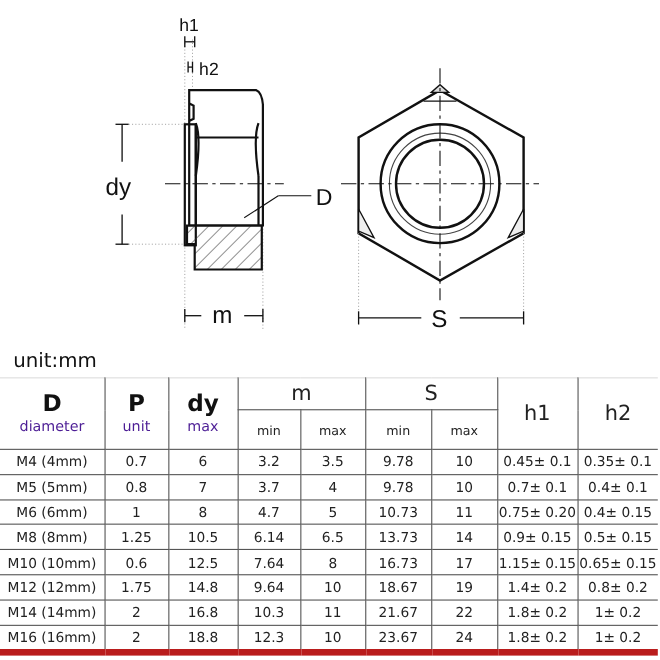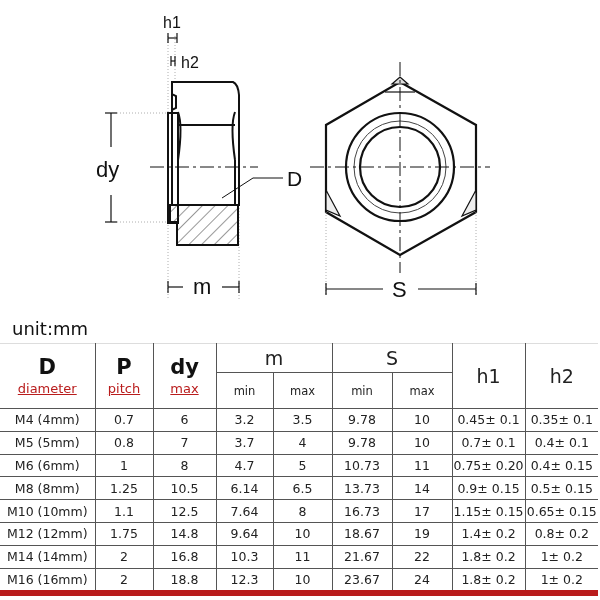--- a/index.html
+++ b/index.html
@@ -9,21 +9,21 @@
   #drawing text { font-family:"Liberation Sans", "DejaVu Sans", sans-serif; fill:#111; }
   .unit { position:absolute; left:12px; top:318px; font-size:18px; color:#111; }
   table.spec { position:absolute; left:0; top:343px; width:598px; border-collapse:collapse;
                table-layout:fixed; font-size:12.5px; }
   table.spec td, table.spec th { border:1px solid #555; text-align:center; padding:0; color:#222; font-weight:normal; }
   table.spec tr:first-child th { border-top:1px solid #ddd; }
   table.spec tr td:first-child, table.spec tr th:first-child { border-left:none; }
   table.spec tr td:last-child, table.spec tr th:last-child { border-right:none; }
   table.spec tr:last-child td { border-bottom:6px solid #b91c1c; }
   .big { font-size:21px; font-weight:bold; display:block; line-height:26px; color:#111; }
-  .sub { font-size:13px; display:block; line-height:18px; color:#b91c1c;text-decoration:underline; }
+  .sub { font-size:13px; display:block; line-height:18px; color:#4c1d95; }
   .grp { font-size:19px; font-weight:bold; height:28px; color:#111; }
   .mini { font-size:11.5px; height:35px; color:#333; }
   .hcol { font-size:19px; font-weight:bold; color:#111; }
   table.spec td { height:21.8px; }
 </style>
 </head>
 <body>
 
 <svg id="drawing" viewBox="0 0 600 310" xmlns="http://www.w3.org/2000/svg">
   <defs>
@@ -129,21 +129,21 @@
       <col style="width:73px">
   </colgroup>
   <tbody>
       <tr>
     <th rowspan="2">
       <span class="big">D</span>
       <span class="sub">diameter</span>
     </th>
     <th rowspan="2">
       <span class="big">P</span>
-      <span class="sub">pitch</span>
+      <span class="sub">unit</span>
     </th>
     <th rowspan="2">
       <span class="big">dy</span>
       <span class="sub">max</span>
     </th>
     <th colspan="2" class="grp">m</th>
     <th colspan="2" class="grp">S</th>
     <th rowspan="2" class="hcol">h1</th>
     <th rowspan="2" class="hcol">h2</th>
   </tr>
@@ -194,21 +194,21 @@
         <td>10.5</td>
         <td>6.14</td>
         <td>6.5</td>
         <td>13.73</td>
         <td>14</td>
         <td>0.9± 0.15</td>
         <td>0.5± 0.15</td>
       </tr>
       <tr>
         <td>M10 (10mm)</td>
-        <td>1.1</td>
+        <td>0.6</td>
         <td>12.5</td>
         <td>7.64</td>
         <td>8</td>
         <td>16.73</td>
         <td>17</td>
         <td>1.15± 0.15</td>
         <td>0.65± 0.15</td>
       </tr>
       <tr>
         <td>M12 (12mm)</td>

